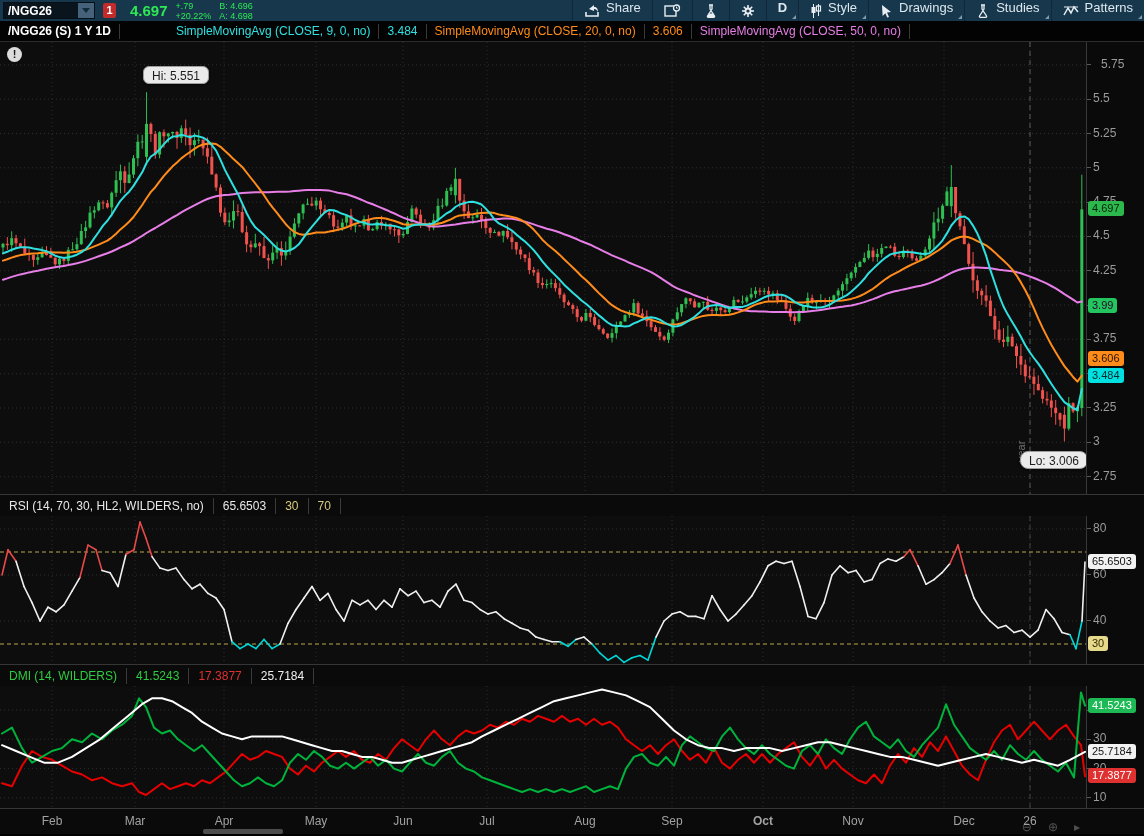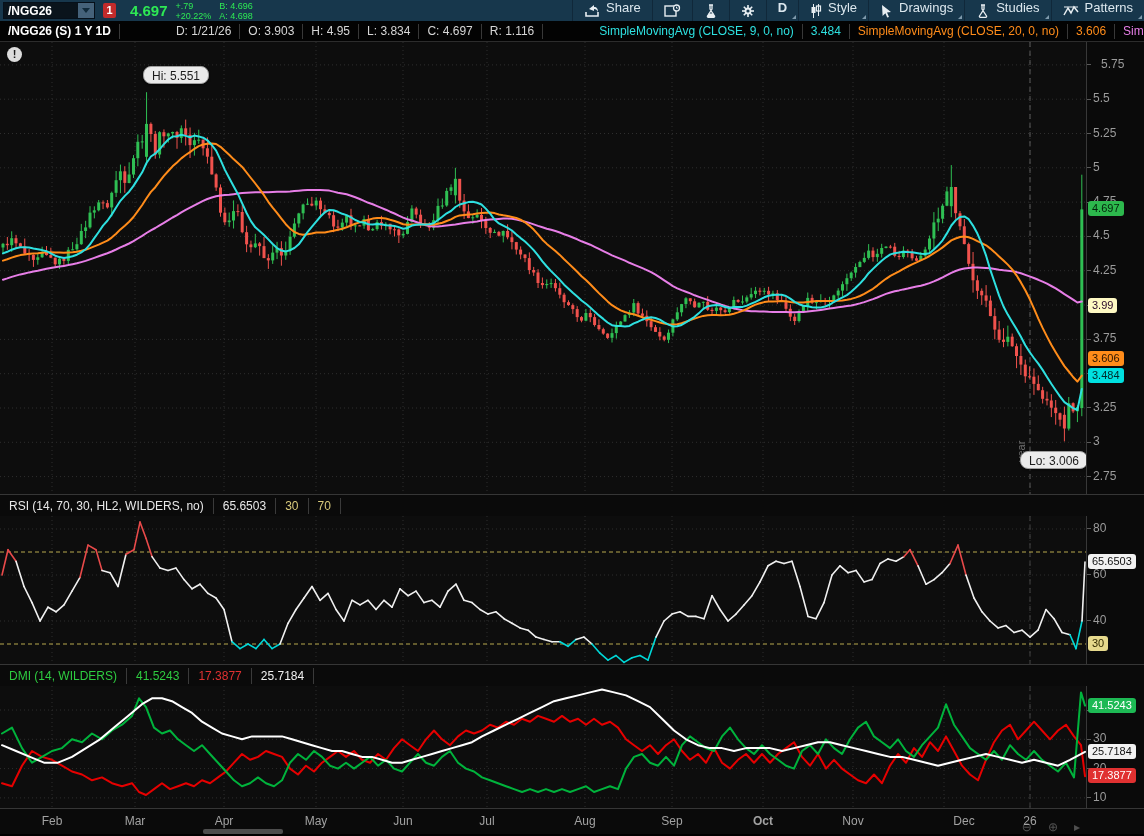--- a/index.html
+++ b/index.html
@@ -151,28 +151,20 @@
           </svg>
       </span>
       <span>Patterns</span>
       <span class="corner"></span>
     </div>
   </div>
 </div>
 
 <div class="chart-header">
   <span class="ch-cell ch-sym">/NGG26 (S) 1 Y 1D</span>
-  <span id="ch-stats" style="display:flex;height:15px">
-      <span class="ch-cell">D: 1/21/26</span>
-      <span class="ch-cell">O: 3.903</span>
-      <span class="ch-cell">H: 4.95</span>
-      <span class="ch-cell">L: 3.834</span>
-      <span class="ch-cell">C: 4.697</span>
-      <span class="ch-cell">R: 1.116</span>
-    </span>
   <span id="ch-studies" style="display:flex;height:15px">
       <span class="ch-cell" style="color: rgb(46, 224, 224);">SimpleMovingAvg (CLOSE, 9, 0, no)</span>
       <span class="ch-cell" style="color: rgb(46, 224, 224);">3.484</span>
       <span class="ch-cell" style="color: rgb(255, 140, 26);">SimpleMovingAvg (CLOSE, 20, 0, no)</span>
       <span class="ch-cell" style="color: rgb(255, 140, 26);">3.606</span>
       <span class="ch-cell" style="color: rgb(231, 126, 231);">SimpleMovingAvg (CLOSE, 50, 0, no)</span>
     </span>
 
 </div>
 
@@ -704,21 +696,21 @@
           <line x1="1077.4499999999998" y1="363.2" x2="1077.4499999999998" y2="380.1" stroke="#2fbf53" stroke-width="1"></line>
           <rect x="1075.9" y="364.9" width="3" height="4.4" fill="#2fbf53"></rect>
           <line x1="1081.8" y1="132.7" x2="1081.8" y2="374.2" stroke="#2fbf53" stroke-width="1"></line>
           <rect x="1080.3" y="167.4" width="3" height="198.6" fill="#2fbf53"></rect>
         </g>
         <polyline points="3.0,237.7 7.3,236.4 11.7,234.9 16.0,233.6 20.4,232.4 24.8,231.4 29.1,230.4 33.4,229.5 37.8,228.7 42.1,227.7 46.5,226.8 50.8,226.0 55.2,225.3 59.5,224.6 63.9,223.9 68.3,223.1 72.6,222.2 76.9,221.3 81.3,220.1 85.6,218.9 90.0,217.4 94.3,215.9 98.7,214.3 103.0,212.7 107.4,211.2 111.7,209.5 116.1,207.5 120.4,205.4 124.8,203.5 129.1,201.5 133.5,199.2 137.8,196.5 142.2,193.9 146.5,191.0 150.9,188.3 155.3,186.0 159.6,183.3 163.9,180.8 168.3,178.2 172.6,175.5 177.0,173.1 181.3,170.4 185.7,167.9 190.0,165.7 194.4,163.4 198.7,161.1 203.1,158.9 207.4,157.0 211.8,155.5 216.1,154.2 220.5,153.6 224.8,153.1 229.2,152.8 233.5,152.2 237.9,151.5 242.2,151.0 246.6,150.8 250.9,150.6 255.3,150.3 259.6,150.2 264.0,150.2 268.3,150.3 272.7,150.0 277.0,149.8 281.4,149.7 285.8,149.7 290.1,149.5 294.4,149.1 298.8,148.7 303.1,148.3 307.5,148.1 311.8,148.0 316.2,148.0 320.5,148.1 324.9,148.2 329.3,148.6 333.6,149.6 337.9,150.7 342.3,151.5 346.6,152.3 351.0,153.7 355.3,155.3 359.7,157.0 364.0,158.9 368.4,160.8 372.7,162.3 377.1,164.1 381.4,165.9 385.8,167.7 390.1,169.7 394.5,171.5 398.8,173.6 403.2,175.6 407.5,177.2 411.9,178.5 416.2,180.0 420.6,181.5 424.9,182.9 429.3,183.9 433.6,184.6 438.0,184.4 442.3,184.1 446.7,183.5 451.0,183.0 455.4,182.4 459.7,181.7 464.1,181.1 468.4,180.5 472.8,180.0 477.1,179.4 481.5,178.6 485.8,178.0 490.2,177.6 494.5,177.3 498.9,176.9 503.2,176.5 507.6,176.5 511.9,176.8 516.3,177.6 520.6,178.6 525.0,179.7 529.3,180.9 533.7,182.4 538.0,183.9 542.4,185.3 546.8,186.7 551.1,187.8 555.4,189.0 559.8,190.5 564.1,192.2 568.5,193.8 572.8,195.5 577.2,197.3 581.5,199.3 585.9,201.0 590.3,202.7 594.6,204.8 598.9,206.9 603.3,209.1 607.6,211.2 612.0,213.3 616.3,215.1 620.7,216.9 625.0,218.7 629.4,220.8 633.8,222.6 638.1,224.4 642.4,226.2 646.8,228.1 651.1,230.2 655.5,232.7 659.8,235.4 664.2,238.3 668.5,241.2 672.9,244.1 677.3,246.3 681.6,248.1 685.9,249.7 690.3,251.4 694.6,253.3 699.0,254.9 703.3,256.4 707.7,257.9 712.0,259.5 716.4,260.9 720.7,262.5 725.1,264.0 729.4,265.3 733.8,266.4 738.1,267.3 742.5,268.2 746.8,268.7 751.2,269.2 755.5,269.3 759.9,269.4 764.2,269.6 768.6,269.8 772.9,269.9 777.3,270.0 781.6,270.0 786.0,270.1 790.3,270.2 794.7,270.3 799.0,270.1 803.4,269.9 807.7,269.6 812.1,269.1 816.4,268.6 820.8,267.9 825.1,267.2 829.5,266.5 833.8,265.9 838.2,265.3 842.5,264.7 846.9,264.0 851.2,263.4 855.6,262.5 859.9,261.4 864.3,260.1 868.6,258.6 873.0,257.1 877.3,255.5 881.7,253.6 886.0,251.9 890.4,250.5 894.7,249.3 899.1,248.4 903.4,247.4 907.8,246.5 912.1,245.5 916.5,244.6 920.8,243.7 925.2,242.5 929.5,241.1 933.9,239.4 938.2,237.5 942.6,235.4 946.9,233.1 951.3,230.8 955.6,229.0 960.0,227.5 964.3,226.5 968.7,225.9 973.0,225.6 977.4,225.6 981.7,225.7 986.1,225.9 990.4,226.3 994.8,226.9 999.1,227.7 1003.5,228.3 1007.8,228.7 1012.2,229.2 1016.5,230.1 1020.9,231.3 1025.3,232.9 1029.6,234.4 1033.9,236.0 1038.3,237.8 1042.6,239.7 1047.0,241.7 1051.3,244.0 1055.7,246.4 1060.0,249.1 1064.4,252.1 1068.8,254.8 1073.1,257.6 1077.4,260.5 1081.8,259.6" fill="none" stroke="#e77ee7" stroke-width="2" stroke-linejoin="round" stroke-linecap="round"></polyline>
         <polyline points="3.0,218.6 7.3,217.2 11.7,215.6 16.0,214.2 20.4,213.1 24.8,212.4 29.1,211.8 33.4,211.5 37.8,211.2 42.1,210.7 46.5,210.3 50.8,210.2 55.2,210.5 59.5,210.5 63.9,210.8 68.3,210.5 72.6,210.3 76.9,209.8 81.3,208.8 85.6,207.7 90.0,206.1 94.3,204.4 98.7,202.6 103.0,200.6 107.4,198.6 111.7,195.6 116.1,191.8 120.4,187.4 124.8,183.7 129.1,179.8 133.5,175.0 137.8,169.2 142.2,163.0 146.5,156.3 150.9,149.9 155.3,145.2 159.6,139.3 163.9,133.9 168.3,129.0 172.6,124.3 177.0,120.5 181.3,116.4 185.7,113.0 190.0,110.1 194.4,106.8 198.7,104.1 203.1,102.5 207.4,101.8 211.8,101.4 216.1,102.0 220.5,104.8 224.8,108.8 229.2,112.7 233.5,117.1 237.9,121.0 242.2,124.9 246.6,130.5 250.9,136.0 255.3,141.5 259.6,147.2 264.0,153.2 268.3,159.8 272.7,165.7 277.0,170.9 281.4,176.6 285.8,182.2 290.1,186.6 294.4,190.0 298.8,191.9 303.1,192.8 307.5,192.3 311.8,191.5 316.2,190.5 320.5,190.4 324.9,190.4 329.3,189.6 333.6,188.7 337.9,187.7 342.3,186.7 346.6,185.2 351.0,183.5 355.3,181.8 359.7,180.4 364.0,179.0 368.4,177.7 372.7,176.6 377.1,175.9 381.4,176.0 385.8,176.5 390.1,177.8 394.5,179.0 398.8,180.5 403.2,182.2 407.5,182.8 411.9,182.6 416.2,182.6 420.6,182.4 424.9,182.2 429.3,182.5 433.6,182.7 438.0,181.7 442.3,180.7 446.7,179.0 451.0,177.4 455.4,174.9 459.7,173.4 464.1,172.9 468.4,172.5 472.8,172.2 477.1,171.5 481.5,171.0 485.8,170.7 490.2,170.6 494.5,171.1 498.9,172.5 503.2,173.3 507.6,174.0 511.9,174.9 516.3,176.0 520.6,177.7 525.0,180.3 529.3,183.6 533.7,187.6 538.0,192.4 542.4,197.7 546.8,201.9 551.1,205.5 555.4,209.0 559.8,212.9 564.1,217.2 568.5,221.4 572.8,225.5 577.2,229.7 581.5,234.2 585.9,238.0 590.3,242.3 594.6,246.7 598.9,251.1 603.3,255.3 607.6,259.4 612.0,263.2 616.3,265.9 620.7,268.4 625.0,270.0 629.4,271.4 633.8,272.3 638.1,273.8 642.4,275.2 646.8,276.5 651.1,277.8 655.5,279.1 659.8,280.5 664.2,281.6 668.5,282.2 672.9,282.5 677.3,282.3 681.6,281.2 685.9,279.7 690.3,278.1 694.6,276.6 699.0,275.1 703.3,273.9 707.7,273.3 712.0,273.1 716.4,272.9 720.7,273.2 725.1,273.1 729.4,272.8 733.8,271.7 738.1,270.4 742.5,268.9 746.8,267.0 751.2,264.7 755.5,262.6 759.9,261.2 764.2,260.1 768.6,259.6 772.9,259.4 777.3,259.3 781.6,259.0 786.0,259.3 790.3,260.0 794.7,260.6 799.0,260.6 803.4,260.5 807.7,259.9 812.1,259.4 816.4,259.1 820.8,259.1 825.1,259.1 829.5,259.1 833.8,259.0 838.2,258.8 842.5,258.5 846.9,257.8 851.2,256.9 855.6,255.6 859.9,254.0 864.3,251.9 868.6,249.4 873.0,246.8 877.3,243.6 881.7,240.0 886.0,236.8 890.4,233.8 894.7,231.7 899.1,229.4 903.4,226.9 907.8,224.5 912.1,222.3 916.5,220.3 920.8,218.3 925.2,216.3 929.5,214.0 933.9,211.2 938.2,208.5 942.6,205.4 946.9,201.9 951.3,198.4 955.6,196.5 960.0,195.0 964.3,194.5 968.7,195.3 973.0,196.9 977.4,199.1 981.7,201.1 986.1,203.3 990.4,206.6 994.8,210.4 999.1,214.5 1003.5,218.5 1007.8,222.6 1012.2,227.4 1016.5,233.3 1020.9,240.4 1025.3,248.3 1029.6,256.8 1033.9,266.4 1038.3,276.6 1042.6,285.9 1047.0,294.6 1051.3,302.8 1055.7,310.2 1060.0,317.2 1064.4,324.1 1068.8,329.5 1073.1,335.0 1077.4,339.6 1081.8,333.6" fill="none" stroke="#ff8c1a" stroke-width="2" stroke-linejoin="round" stroke-linecap="round"></polyline>
         <polyline points="3.0,211.4 7.3,209.8 11.7,207.7 16.0,206.2 20.4,205.2 24.8,205.2 29.1,205.5 33.4,206.4 37.8,207.2 42.1,208.1 46.5,209.2 50.8,211.4 55.2,213.7 59.5,215.1 63.9,215.9 68.3,215.3 72.6,214.2 76.9,212.7 81.3,210.4 85.6,207.3 90.0,202.3 94.3,196.2 98.7,190.0 103.0,183.6 107.4,178.8 111.7,172.6 116.1,165.5 120.4,158.8 124.8,153.9 129.1,149.7 133.5,143.9 137.8,137.1 142.2,130.3 146.5,121.0 150.9,114.5 155.3,111.6 159.6,107.3 163.9,102.1 168.3,97.5 172.6,94.6 177.0,94.2 181.3,92.7 185.7,93.9 190.0,95.2 194.4,93.6 198.7,94.4 203.1,95.7 207.4,98.3 211.8,103.0 216.1,108.6 220.5,117.9 224.8,127.6 229.2,136.0 233.5,143.9 237.9,151.9 242.2,161.3 246.6,171.0 250.9,179.1 255.3,185.3 259.6,189.0 264.0,193.0 268.3,197.4 272.7,202.0 277.0,206.0 281.4,208.6 285.8,209.4 290.1,208.2 294.4,206.0 298.8,202.3 303.1,196.4 307.5,190.1 311.8,184.9 316.2,179.6 320.5,174.5 324.9,170.2 329.3,167.9 333.6,168.2 337.9,169.8 342.3,171.8 346.6,173.1 351.0,175.3 355.3,178.0 359.7,179.9 364.0,180.5 368.4,182.2 372.7,182.5 377.1,181.9 381.4,182.2 385.8,183.2 390.1,183.6 394.5,184.0 398.8,185.1 403.2,186.8 407.5,185.9 411.9,183.6 416.2,182.8 420.6,182.5 424.9,182.4 429.3,182.3 433.6,181.2 438.0,178.0 442.3,174.8 446.7,171.3 451.0,169.0 455.4,165.0 459.7,162.5 464.1,161.2 468.4,160.1 472.8,159.8 477.1,160.8 481.5,162.5 485.8,166.6 490.2,171.6 494.5,177.5 498.9,181.4 503.2,183.6 507.6,185.8 511.9,188.5 516.3,192.4 520.6,196.1 525.0,199.5 529.3,203.6 533.7,208.1 538.0,213.3 542.4,219.4 546.8,224.5 551.1,229.1 555.4,233.4 559.8,237.8 564.1,242.7 568.5,246.7 572.8,250.7 577.2,254.5 581.5,258.5 585.9,261.7 590.3,265.5 594.6,269.6 598.9,273.4 603.3,276.9 607.6,280.5 612.0,283.2 616.3,284.0 620.7,284.1 625.0,284.4 629.4,283.9 633.8,281.4 638.1,279.7 642.4,277.7 646.8,275.9 651.1,275.2 655.5,276.0 659.8,277.6 664.2,280.4 668.5,282.6 672.9,284.4 677.3,284.3 681.6,283.0 685.9,280.4 690.3,277.6 694.6,274.8 699.0,271.1 703.3,266.9 707.7,264.3 712.0,263.4 716.4,262.9 720.7,263.6 725.1,265.1 729.4,265.9 733.8,265.1 738.1,265.0 742.5,264.9 746.8,263.6 751.2,261.7 755.5,259.8 759.9,257.7 764.2,255.3 768.6,253.7 772.9,253.0 777.3,252.8 781.6,252.8 786.0,254.0 790.3,256.6 794.7,259.9 799.0,262.2 803.4,263.8 807.7,264.2 812.1,265.3 816.4,265.5 820.8,265.4 825.1,264.5 829.5,262.8 833.8,260.0 838.2,257.7 842.5,255.3 846.9,253.1 851.2,249.7 855.6,245.8 859.9,241.6 864.3,236.8 868.6,231.2 873.0,226.9 877.3,222.8 881.7,218.8 886.0,215.3 890.4,212.4 894.7,211.2 899.1,210.6 903.4,209.8 907.8,210.1 912.1,210.2 916.5,211.0 920.8,211.8 925.2,212.1 929.5,211.2 933.9,207.5 938.2,203.3 942.6,198.3 946.9,191.4 951.3,183.5 955.6,178.3 960.0,175.0 964.3,174.4 968.7,177.2 973.0,183.6 977.4,191.6 981.7,201.6 986.1,213.7 990.4,228.1 994.8,241.0 999.1,253.6 1003.5,264.5 1007.8,272.6 1012.2,279.9 1016.5,287.1 1020.9,294.8 1025.3,303.2 1029.6,310.0 1033.9,316.0 1038.3,321.6 1042.6,327.9 1047.0,335.0 1051.3,341.8 1055.7,348.2 1060.0,354.3 1064.4,360.1 1068.8,363.1 1073.1,366.1 1077.4,368.0 1081.8,346.9" fill="none" stroke="#2ee0e0" stroke-width="2" stroke-linejoin="round" stroke-linecap="round"></polyline>
       </svg>
     <div class="info-chip">!</div>
-    <div class="bubble" id="hi-bubble" style="left: 143px; top: 24.2222px;">Hi: 5.551</div>
+    <div class="bubble" id="hi-bubble" style="left: 143px; top: 24.2222px; border-radius: 6px;">Hi: 5.551</div>
     <div class="bubble" id="lo-bubble" style="left: 1020px; top: 409.445px;">Lo: 3.006</div>
   </div>
   <div class="axis" id="main-axis">
       <div class="tick-mark" style="top: 22px;"></div>
       <div class="tick-label" style="top: 14.9156px; margin-left: 8px;">5.75</div>
       <div class="tick-mark" style="top: 57px;"></div>
       <div class="tick-label" style="top: 49.2204px;">5.5</div>
       <div class="tick-mark" style="top: 91px;"></div>
       <div class="tick-label" style="top: 83.5252px;">5.25</div>
       <div class="tick-mark" style="top: 125px;"></div>
@@ -735,21 +727,21 @@
       <div class="tick-label" style="top: 289.354px;">3.75</div>
       <div class="tick-mark" style="top: 331px;"></div>
       <div class="tick-label" style="top: 323.659px;">3.5</div>
       <div class="tick-mark" style="top: 365px;"></div>
       <div class="tick-label" style="top: 357.964px;">3.25</div>
       <div class="tick-mark" style="top: 400px;"></div>
       <div class="tick-label" style="top: 392.268px;">3</div>
       <div class="tick-mark" style="top: 434px;"></div>
       <div class="tick-label" style="top: 426.573px;">2.75</div>
       <div class="badge" style="top: 159.407px; background: rgb(45, 184, 77); color: rgb(3, 35, 11);">4.697</div>
-      <div class="badge" style="top: 256.421px; background: #fef9c3; color: rgb(42, 8, 42);">3.99</div>
+      <div class="badge" style="top: 256.421px; background: #22c55e; color: rgb(42, 8, 42);">3.99</div>
       <div class="badge" style="top: 309.114px; background: rgb(255, 140, 26); color: rgb(42, 20, 0);">3.606</div>
       <div class="badge" style="top: 325.854px; background: rgb(0, 224, 224); color: rgb(0, 42, 42);">3.484</div>
     </div>
 </div>
 
 <div class="subheader">
   <span class="sh-cell" style="color:#e8e8e8">RSI (14, 70, 30, HL2, WILDERS, no)</span>
   <span class="sh-cell" style="color:#e8e8e8">65.6503</span>
   <span class="sh-cell" style="color:#d8c97c">30</span>
   <span class="sh-cell" style="color:#d8c97c">70</span>

